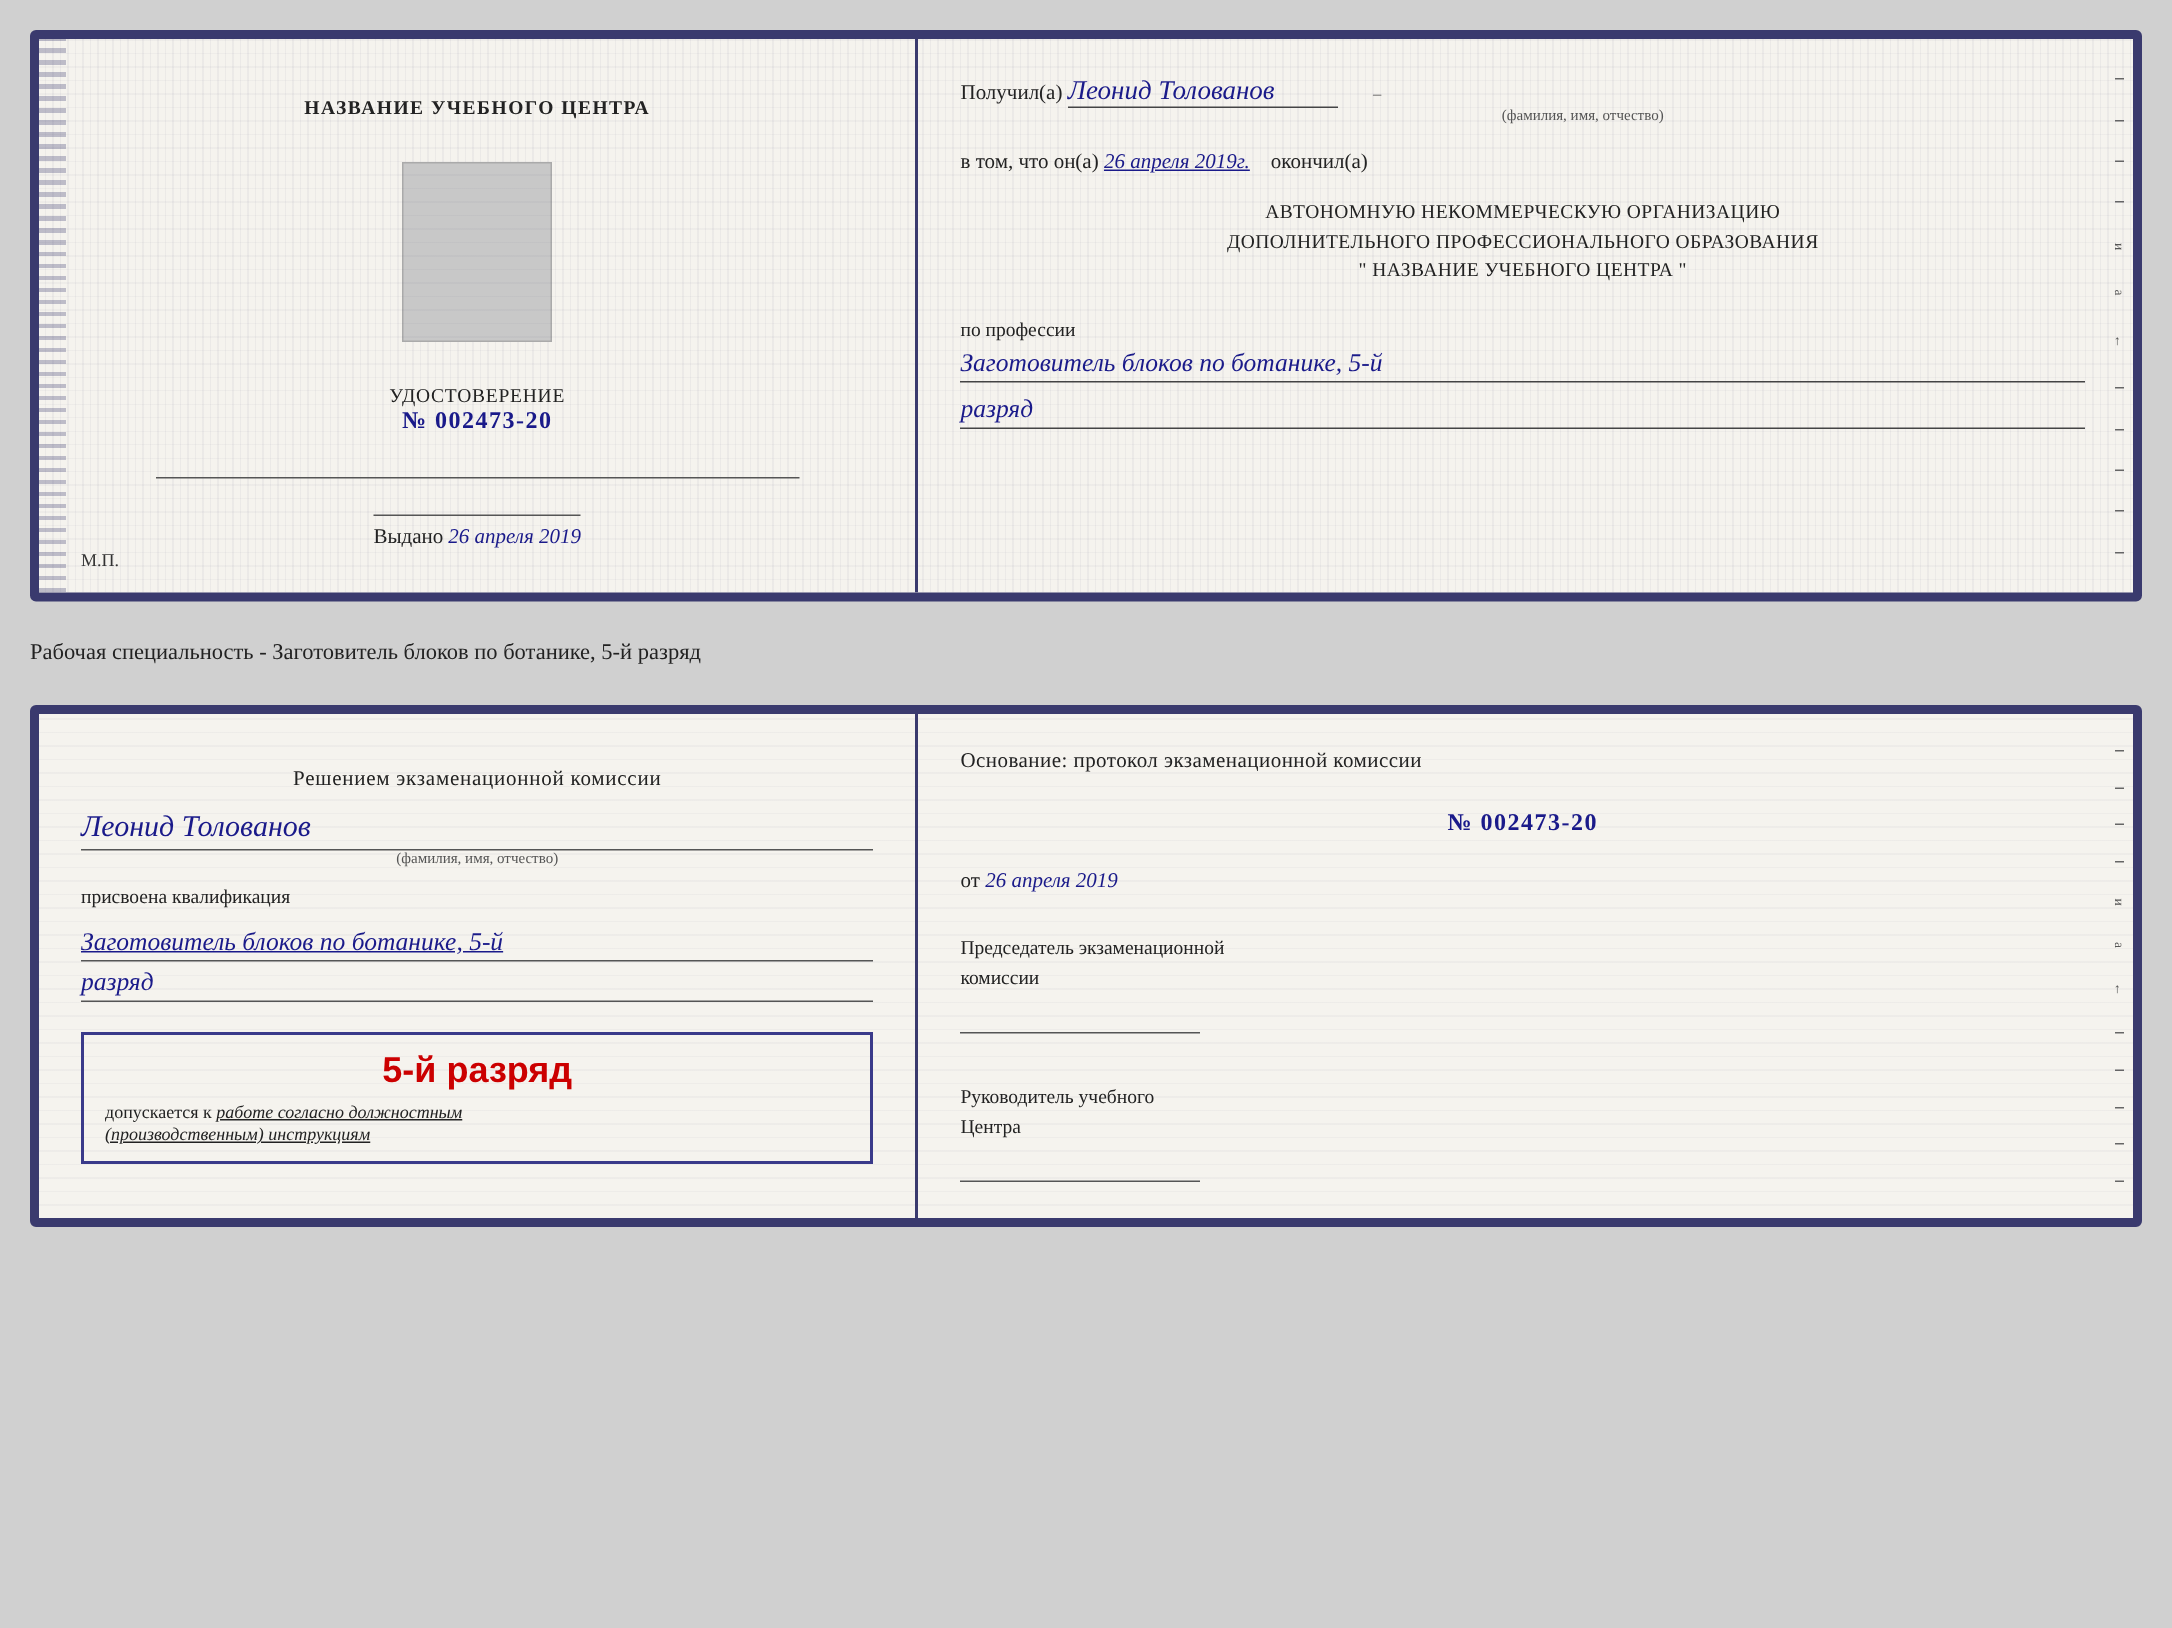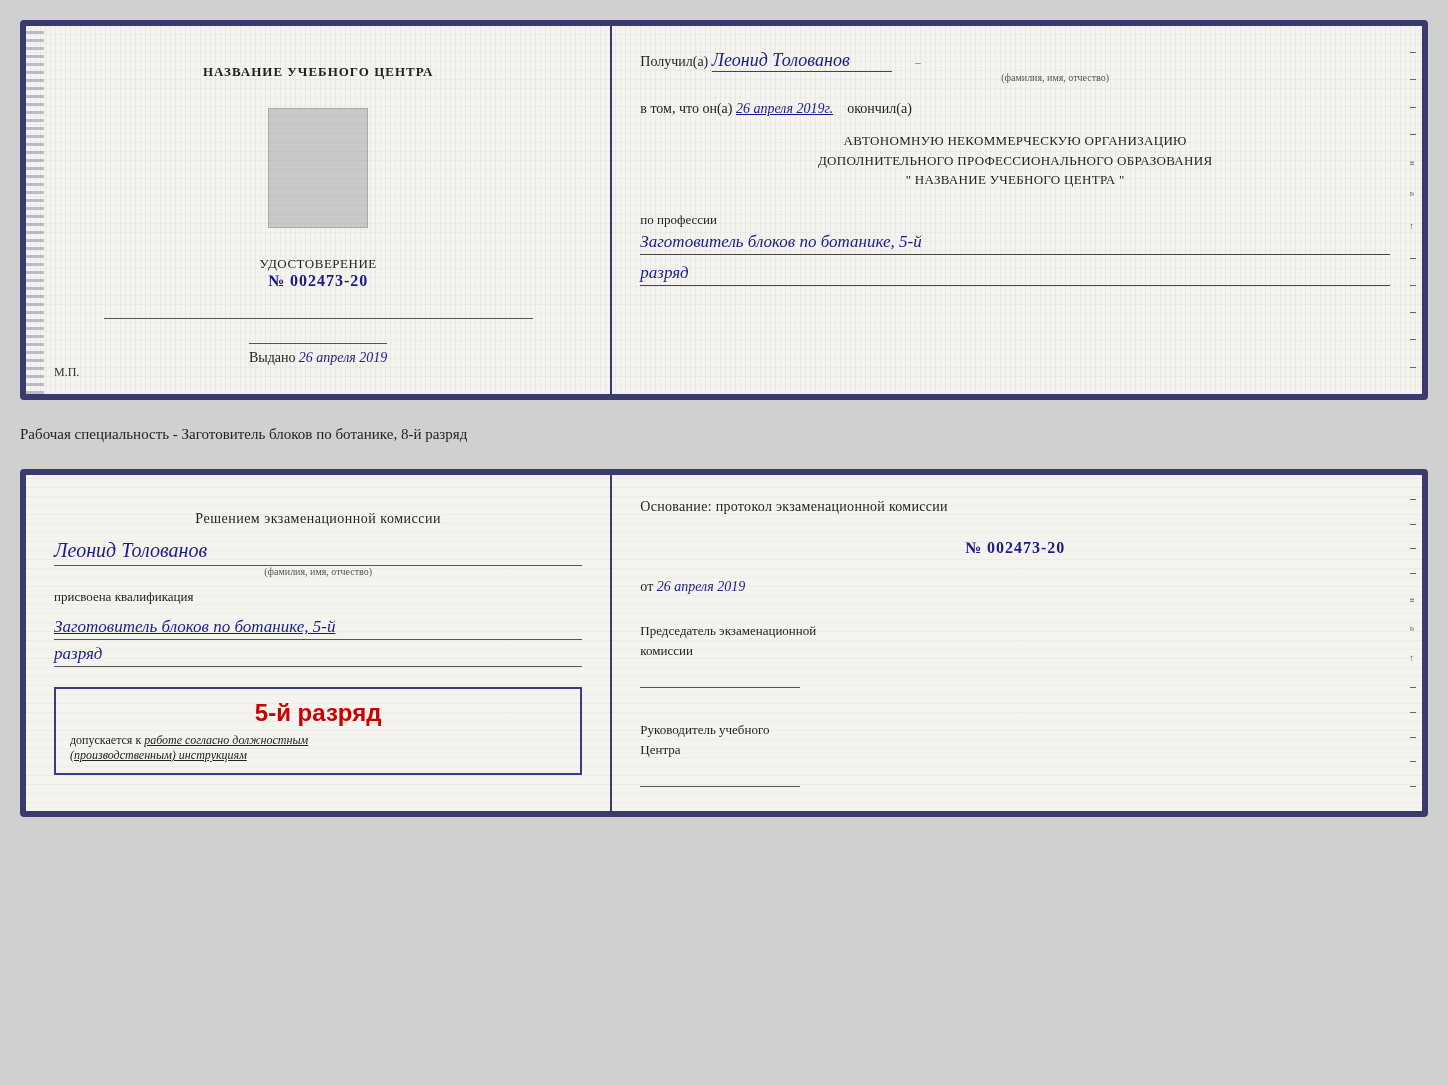--- a/index.html
+++ b/index.html
@@ -470,21 +470,21 @@
         <div class="d"></div>
         <div class="d"></div>
         <div class="d"></div>
         <div class="d"></div>
         <div class="d"></div>
       </div>
     </div>
 
   </div>
 
-  <div class="separator-text">Рабочая специальность - Заготовитель блоков по ботанике, 8-й разряд</div>
+  <div class="separator-text">Рабочая специальность - Заготовитель блоков по ботанике, 5-й разряд</div>
 
   <div class="qual-card">
 
     <div class="qual-left">
       <div class="left-deco"></div>
 
       <div class="decision-text">Решением экзаменационной комиссии</div>
 
       <div>
         <div class="qual-name">Леонид Толованов</div>

